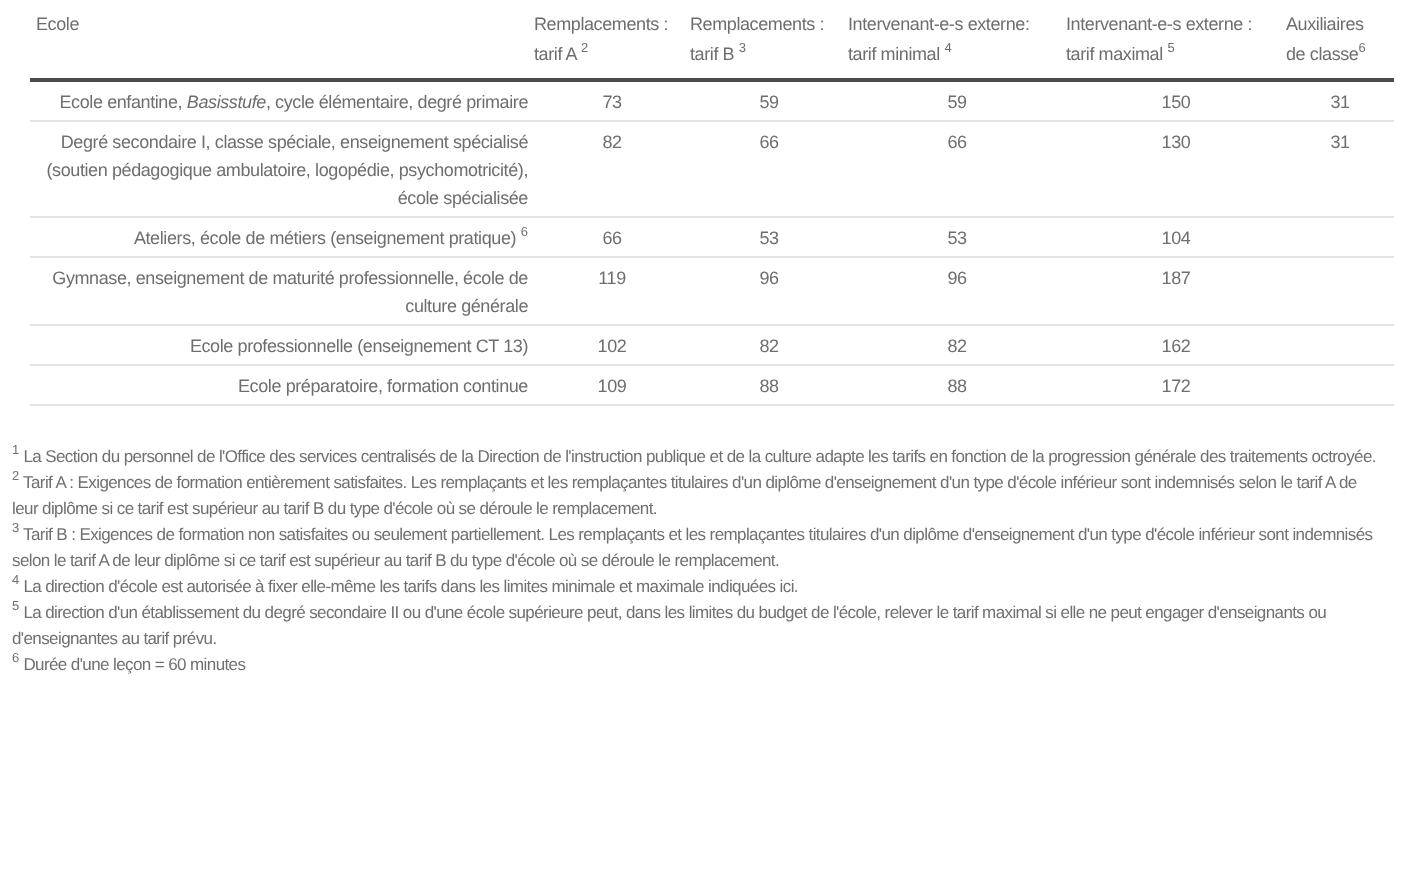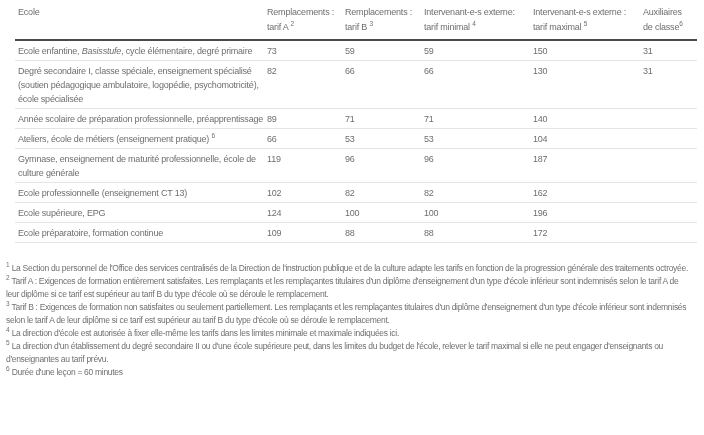--- a/index.html
+++ b/index.html
@@ -36,27 +36,28 @@
     vertical-align: top;
     padding: 5px 0 4px 0;
     line-height: 15px;
     border-bottom: 2px solid #4a4a4a;
   }
   thead th.col-school { padding-left: 3px; }
   tbody td {
     vertical-align: top;
     padding: 3px 0 2px 0;
     border-bottom: 1px solid #e4e4e4;
+    text-align: right;
   }
   tbody td.school {
     padding-left: 3px;
     padding-right: 3px;
   }
   tbody td.num {
-    text-align: left;
+    text-align: center;
   }
   sup {
     font-size: 6.5px;
     letter-spacing: 0;
     line-height: 0;
     vertical-align: super;
   }
   .italic { font-style: italic; }
   .footnotes {
     margin: 19px 12px 0 6px;
@@ -103,28 +104,20 @@
       </tr>
       <tr>
         <td class="school">Degré secondaire I, classe spéciale, enseignement spécialisé (soutien pédagogique ambulatoire, logopédie, psychomotricité), école spécialisée</td>
         <td class="num">82</td>
         <td class="num">66</td>
         <td class="num">66</td>
         <td class="num">130</td>
         <td class="num">31</td>
       </tr>
       <tr>
-        <td class="school">Année scolaire de préparation professionnelle, préapprentissage</td>
-        <td class="num">89</td>
-        <td class="num">71</td>
-        <td class="num">71</td>
-        <td class="num">140</td>
-        <td class="num"></td>
-      </tr>
-      <tr>
         <td class="school"><span>Ateliers, école de métiers (enseignement pratique)</span> <sup>6</sup></td>
         <td class="num">66</td>
         <td class="num">53</td>
         <td class="num">53</td>
         <td class="num">104</td>
         <td class="num"></td>
       </tr>
       <tr>
         <td class="school">Gymnase, enseignement de maturité professionnelle, école de culture générale</td>
         <td class="num">119</td>
@@ -132,28 +125,20 @@
         <td class="num">96</td>
         <td class="num">187</td>
         <td class="num"></td>
       </tr>
       <tr>
         <td class="school">Ecole professionnelle (enseignement CT 13)</td>
         <td class="num">102</td>
         <td class="num">82</td>
         <td class="num">82</td>
         <td class="num">162</td>
-        <td class="num"></td>
-      </tr>
-      <tr>
-        <td class="school">Ecole supérieure, EPG</td>
-        <td class="num">124</td>
-        <td class="num">100</td>
-        <td class="num">100</td>
-        <td class="num">196</td>
         <td class="num"></td>
       </tr>
       <tr>
         <td class="school">Ecole préparatoire, formation continue</td>
         <td class="num">109</td>
         <td class="num">88</td>
         <td class="num">88</td>
         <td class="num">172</td>
         <td class="num"></td>
       </tr>

